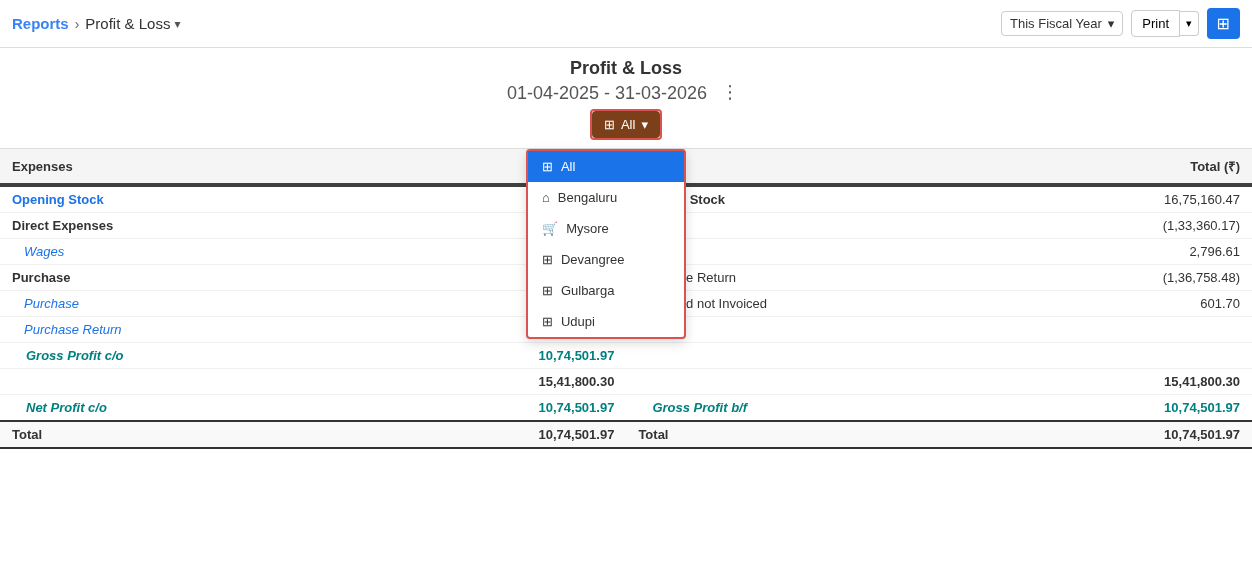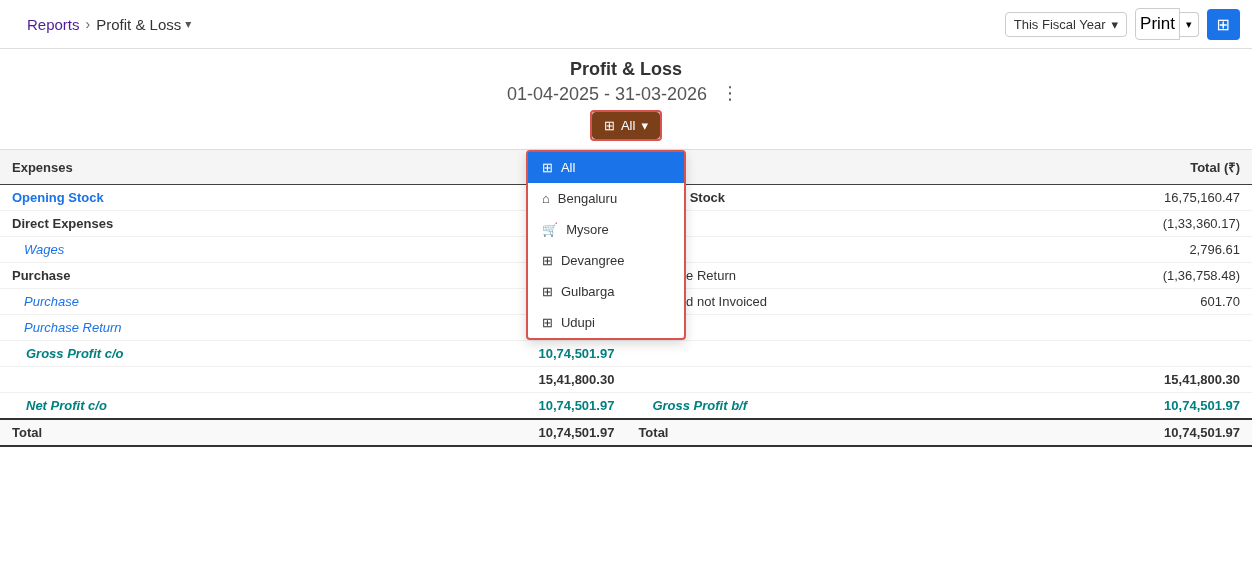--- a/index.html
+++ b/index.html
@@ -12,25 +12,24 @@
       padding: 8px 12px;
       border-bottom: 1px solid #ddd;
       position: relative;
     }
     .breadcrumb {
       display: flex;
       align-items: center;
       gap: 6px;
     }
     .breadcrumb-reports {
-      color: #4c1d95;
+      color: #3b82f6;
       font-size: 15px;
-      font-weight: 400;
-      cursor: pointer;
-      margin-left: 15px;
+      font-weight: 700;
+      cursor: pointer;
     }
     .breadcrumb-sep {
       color: #666;
       font-size: 14px;
     }
     .breadcrumb-current {
       display: flex;
       align-items: center;
       gap: 4px;
       font-size: 15px;
@@ -77,22 +76,22 @@
       background: none;
       border: none;
       padding: 0;
     }
     .print-btn {
       display: flex;
       align-items: center;
       gap: 4px;
       border: 1px solid #ccc;
       border-radius: 4px 0 0 4px;
-      padding: 5px 4px;
-      font-size: 17px;
+      padding: 5px 10px;
+      font-size: 13px;
       cursor: pointer;
       background: #fff;
     }
     .print-dropdown-btn {
       border: 1px solid #ccc;
       border-left: none;
       border-radius: 0 4px 4px 0;
       padding: 5px 6px;
       cursor: pointer;
       background: #fff;
@@ -185,21 +184,21 @@
     .dropdown-item .item-icon { font-size: 13px; }
 
     
     .report-table {
       width: 100%;
       border-collapse: collapse;
     }
     .report-table th {
       background: #f5f5f5;
       border-top: 1px solid #ddd;
-      border-bottom: 1px solid #404040;
+      border-bottom: 4px solid #404040;
       padding: 8px 12px;
       text-align: left;
       font-weight: 600;
       font-size: 13px;
     }
     .report-table th.right { text-align: right; }
     .report-table td {
       padding: 5px 12px;
       font-size: 13px;
       border-bottom: 1px solid #f0f0f0;

